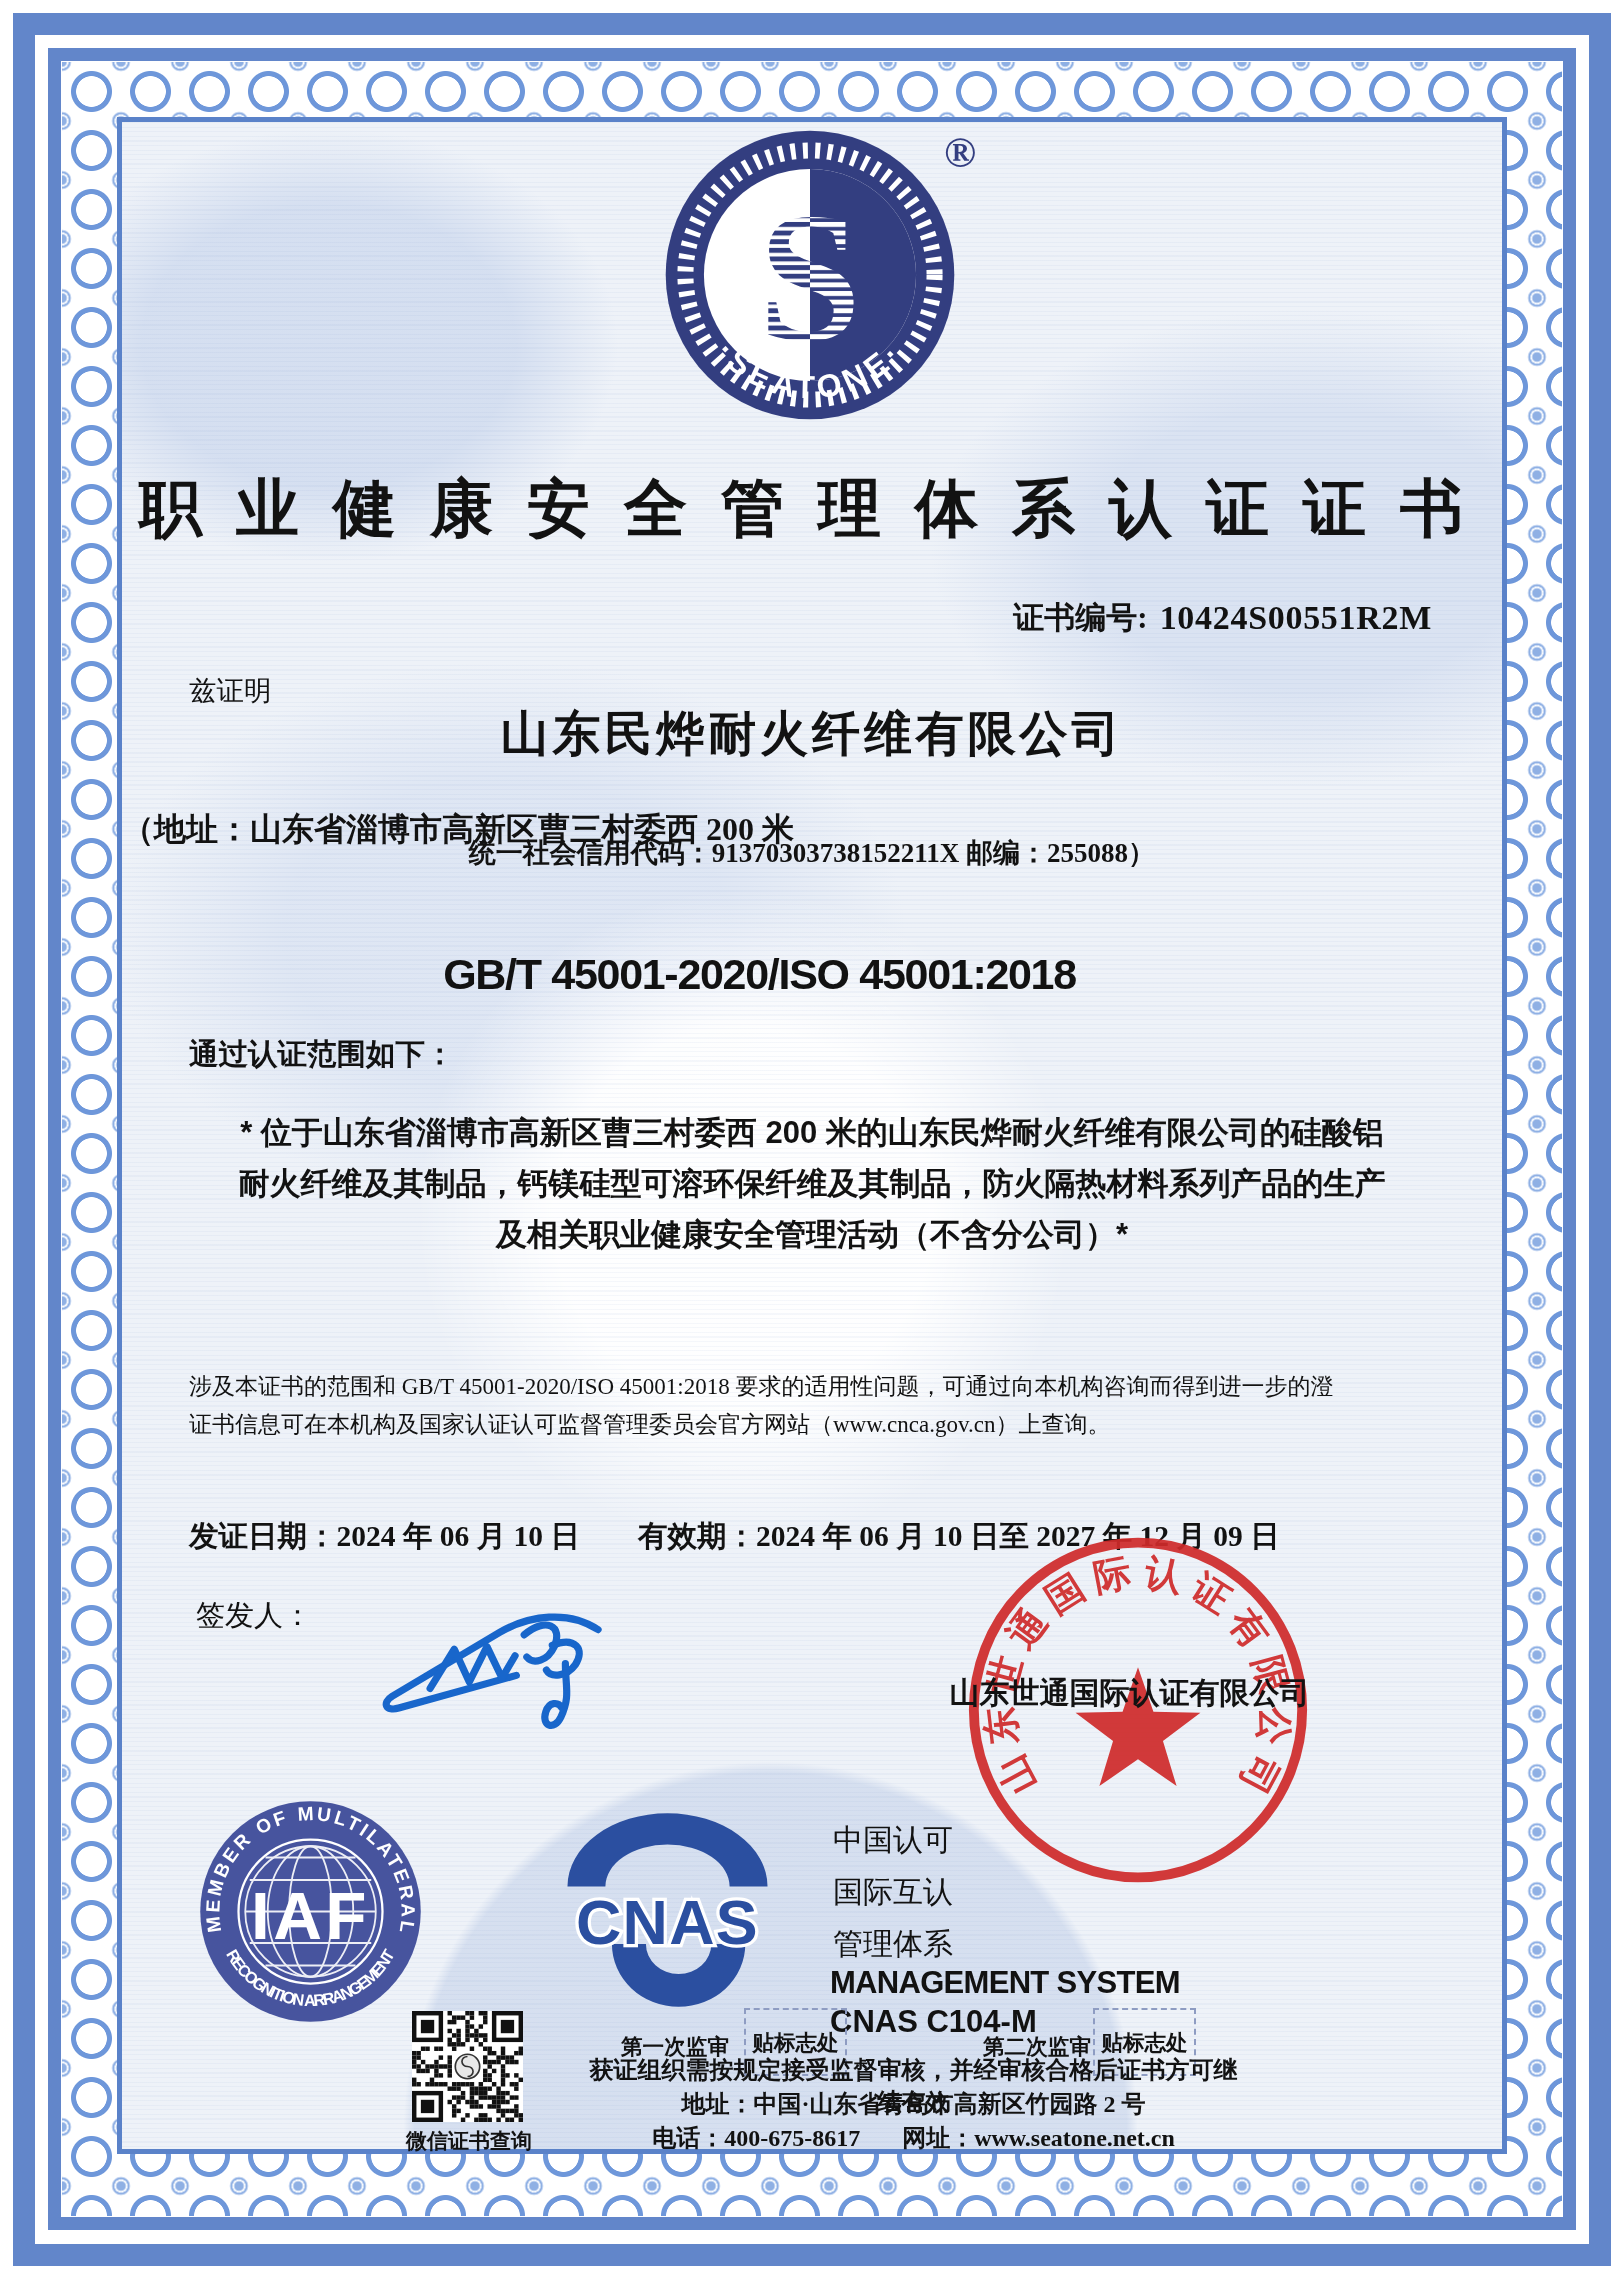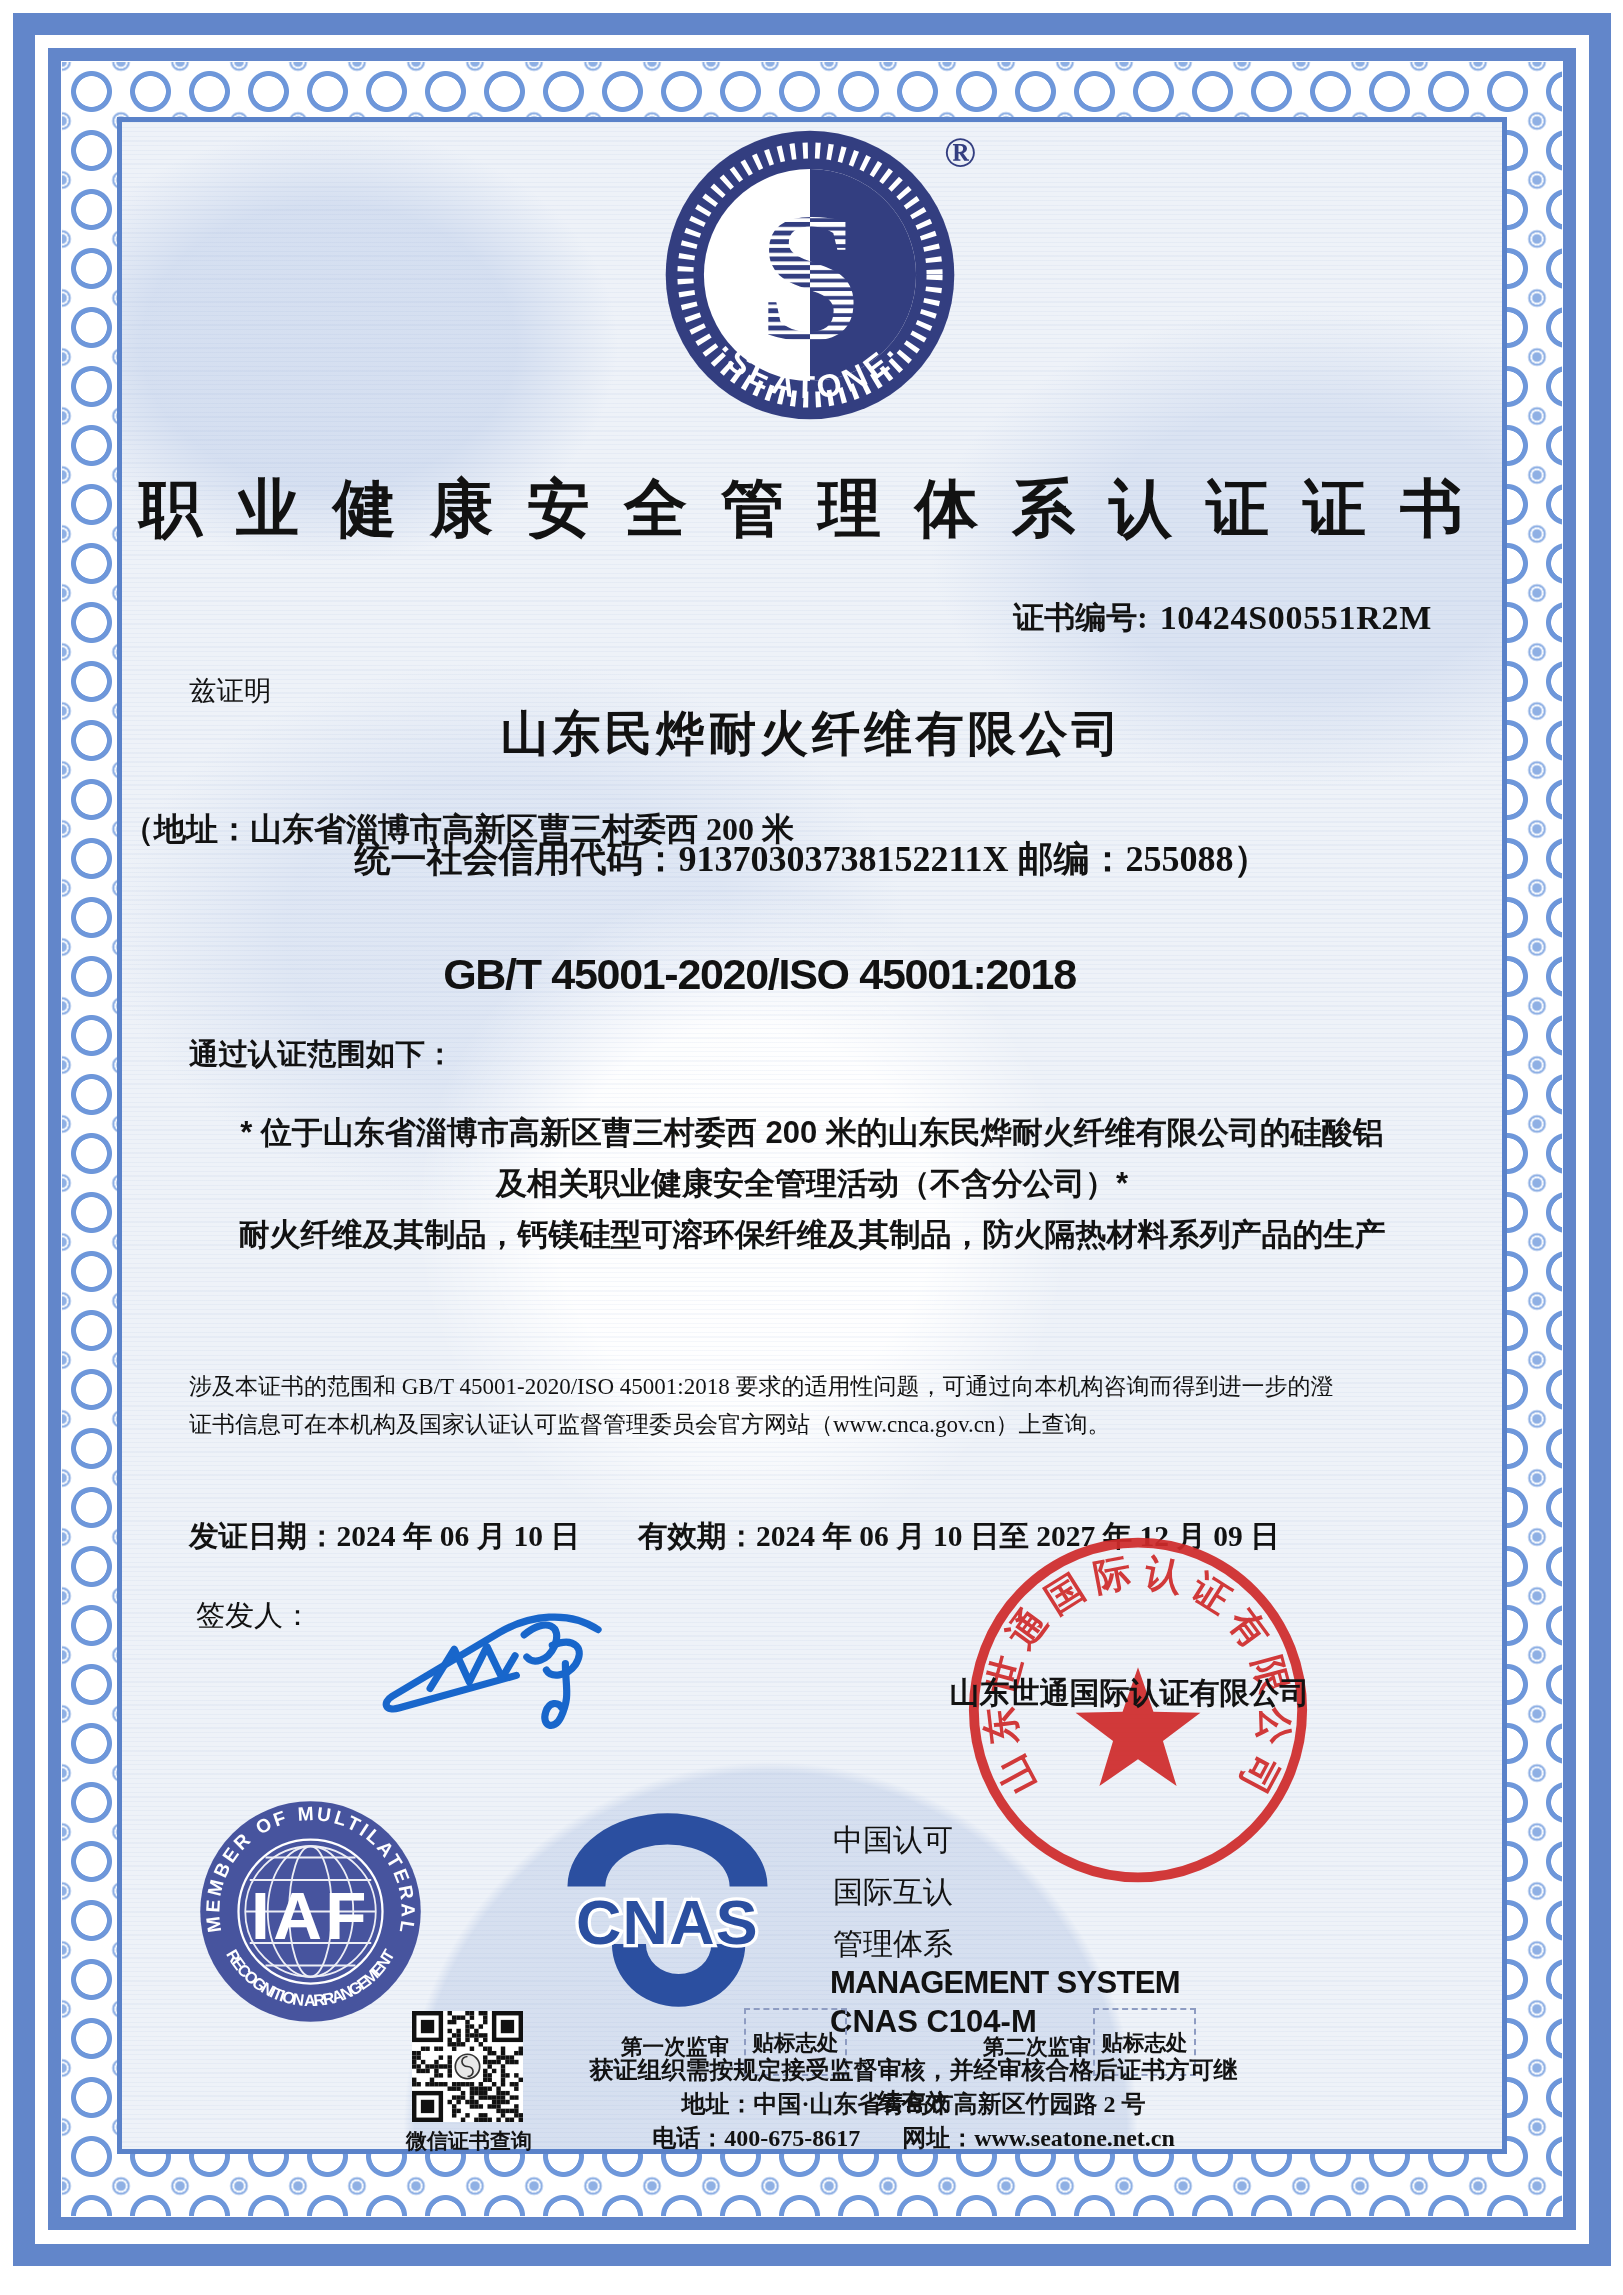--- a/index.html
+++ b/index.html
@@ -34,21 +34,21 @@
   
   .sans{font-family:"Liberation Sans","DejaVu Sans",sans-serif;}
   .page-title{left:122px;right:122px;top:466px;text-align:center;font-size:63px;font-weight:700;
     letter-spacing:34px;text-indent:17px;padding-right:33px;white-space:nowrap;}
   .cert-row{right:192px;top:597px;display:flex;gap:12px;align-items:center;font-weight:700;}
   .cert-label{font-size:31px;}
   .cert-value{font-size:34px;letter-spacing:0.7px;}
   .intro{left:189px;top:673px;font-size:27.5px;}
   .company{left:122px;right:122px;top:702px;text-align:center;font-size:48px;font-weight:700;letter-spacing:3.9px;}
   .addr{left:122px;right:122px;top:800px;font-size:32px;font-weight:700;margin-top:8px;}
-  .credit{left:122px;right:122px;top:835px;text-align:center;font-size:36px;font-weight:700;}
+  .credit{left:122px;right:122px;top:835px;text-align:center;font-size:27px;font-weight:700;}
   .std-label{left:189px;top:903px;font-size:29.5px;font-weight:600;}
   .std-value{left:187px;width:1145px;top:950px;text-align:center;font-size:43px;font-weight:700;letter-spacing:-1.3px;}
   .scope-label{left:189px;top:1035px;font-size:29.5px;font-weight:600;}
   .scope{left:161px;right:161px;top:1107px;text-align:center;font-size:31px;font-weight:700;line-height:51px;}
   .legal{left:189px;right:194px;top:1368px;font-size:23px;line-height:38px;}
   .date-issue{left:189px;top:1517px;font-size:29.5px;font-weight:700;}
   .date-valid{left:638px;top:1517px;font-size:29.5px;font-weight:700;}
   .signer{left:196px;top:1596px;font-size:29px;}
   .issuer-name{left:943px;width:373px;top:1673px;text-align:center;font-size:30px;font-weight:700;}
   .acc-cn{left:833px;top:1814px;font-size:30px;line-height:52px;}
@@ -108,22 +108,22 @@
   <div class="abs intro">兹证明</div>
   <div class="abs company">山东民烨耐火纤维有限公司</div>
   <div class="abs addr">（地址：山东省淄博市高新区曹三村委西 200 米</div>
   <div class="abs credit">统一社会信用代码：91370303738152211X 邮编：255088）</div>
 
   <div class="abs std-value sans">GB/T 45001-2020/ISO 45001:2018</div>
 
   <div class="abs scope-label">通过认证范围如下：</div>
   <div class="abs scope sans">
     <div>* 位于山东省淄博市高新区曹三村委西 200 米的山东民烨耐火纤维有限公司的硅酸铝</div>
+    <div>耐火纤维及其制品，钙镁硅型可溶环保纤维及其制品，防火隔热材料系列产品的生产</div>
     <div>及相关职业健康安全管理活动（不含分公司）*</div>
-    <div>耐火纤维及其制品，钙镁硅型可溶环保纤维及其制品，防火隔热材料系列产品的生产</div>
   </div>
 
   <div class="abs legal">
     <div>涉及本证书的范围和 GB/T 45001-2020/ISO 45001:2018 要求的适用性问题，可通过向本机构咨询而得到进一步的澄</div>
     <div>证书信息可在本机构及国家认证认可监督管理委员会官方网站（www.cnca.gov.cn）上查询。</div>
   </div>
 
   <div class="abs date-issue">发证日期：2024 年 06 月 10 日</div>
   <div class="abs date-valid">有效期：2024 年 06 月 10 日至 2027 年 12 月 09 日</div>
   <div class="abs signer">签发人：</div>

